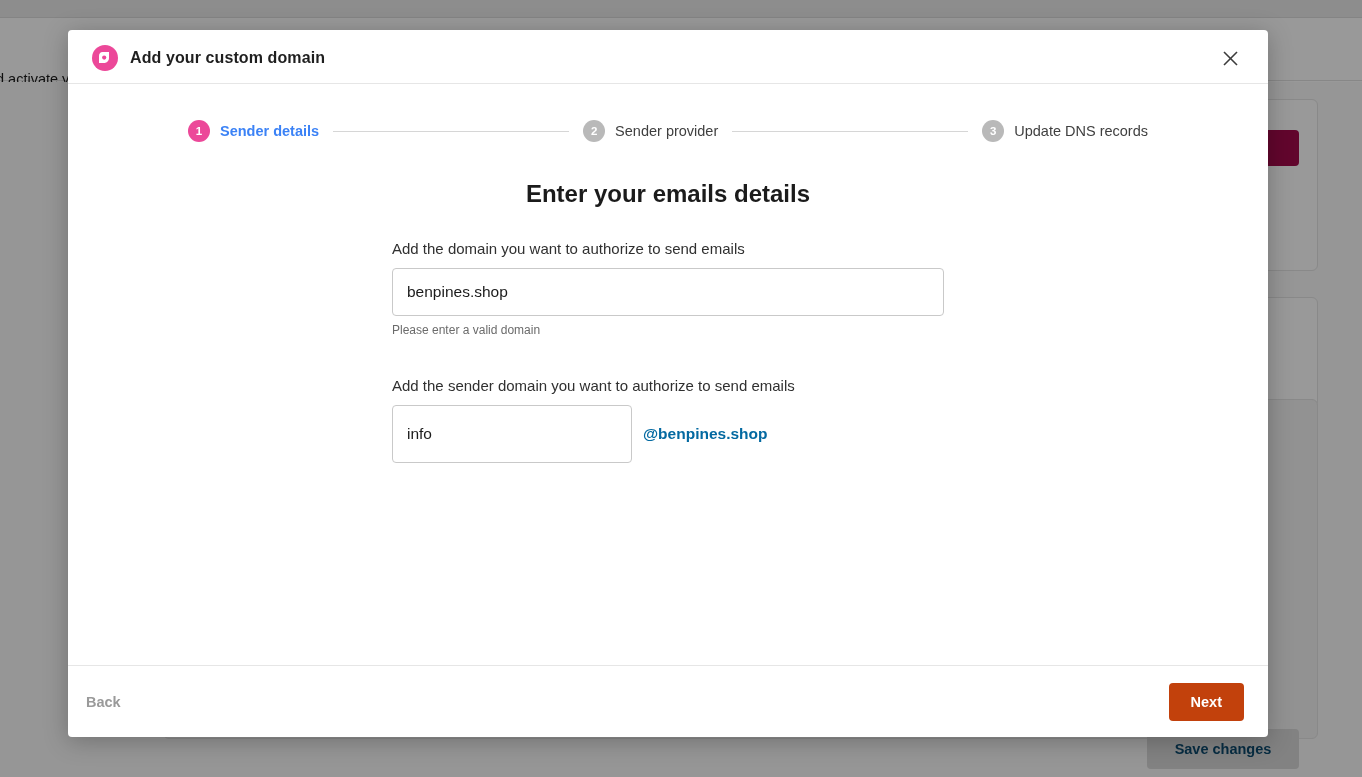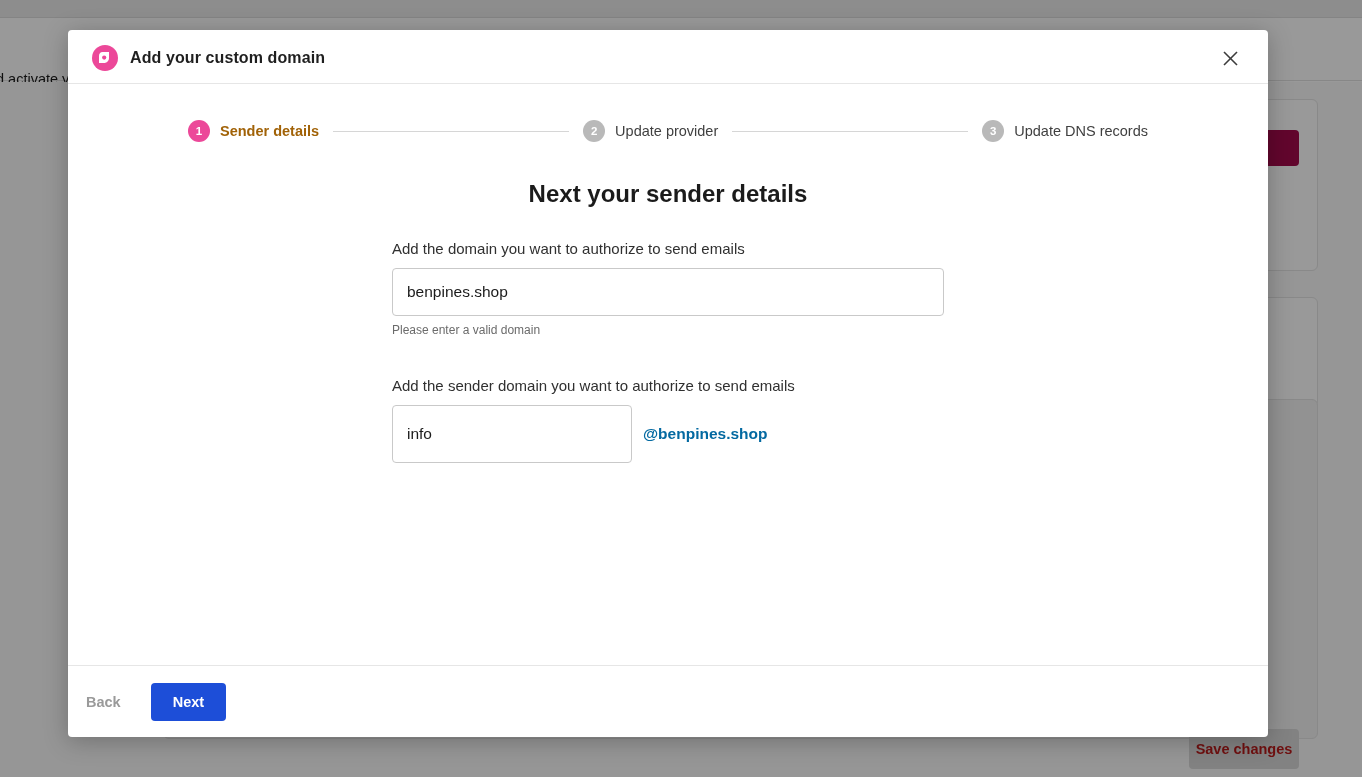--- a/index.html
+++ b/index.html
@@ -74,23 +74,23 @@
     display: flex;
     align-items: center;
     justify-content: flex-start;
     padding-left: 10px;
   }
   .bg-save-btn {
     position: absolute;
     right: 63px;
     bottom: 8px;
     height: 40px;
-    width: 110px;
+    width: 152px;
     background: #d9d9d9;
-    color: #b91c1c;
+    color: #0c4a6e;
     border: none;
     border-radius: 4px;
     font-size: 14.5px;
     font-weight: 600;
     display: flex;
     align-items: center;
     justify-content: center;
   }
 
   
@@ -181,21 +181,21 @@
     align-items: center;
     justify-content: center;
     flex: 0 0 22px;
   }
   .step.active .step-circle { background: #ec4899; }
   .step-label {
     margin-left: 10px;
     font-size: 14.5px;
     color: #3f3f3f;
   }
-  .step.active .step-label { font-weight: 700; color: #a16207; }
+  .step.active .step-label { font-weight: 700; color: #3b82f6; }
   .step-line {
     flex: 1 1 auto;
     height: 1px;
     background: #d6d6d6;
     margin: 0 14px;
     min-width: 40px;
   }
 
   
   .form-title {
@@ -256,36 +256,36 @@
     color: #0369a1;
   }
 
   
   .modal-footer {
     flex: 0 0 72px;
     height: 72px;
     border-top: 1px solid #e6e6e6;
     display: flex;
     align-items: center;
-    justify-content: flex-start;
+    justify-content: space-between;
     padding-right: 24px;
     gap: 12px;
   }
   .btn-back {
     background: none;
     border: none;
     font-size: 14.5px;
     font-weight: 600;
     color: #9a9a9a;
     padding: 10px 18px;
     cursor: pointer;
     font-family: "Liberation Sans", sans-serif;
   }
   .btn-next {
-    background: #1d4ed8;
+    background: #c2410c;
     border: none;
     border-radius: 4px;
     font-size: 14.5px;
     font-weight: 700;
     color: #ffffff;
     padding: 11px 22px;
     cursor: pointer;
     font-family: "Liberation Sans", sans-serif;
   }
 </style>
@@ -329,30 +329,30 @@
   <div class="modal-body">
 
     <div class="stepper">
       <div class="step active">
         <span class="step-circle">1</span>
         <span class="step-label">Sender details</span>
       </div>
       <div class="step-line"></div>
       <div class="step">
         <span class="step-circle">2</span>
-        <span class="step-label">Update provider</span>
+        <span class="step-label">Sender provider</span>
       </div>
       <div class="step-line"></div>
       <div class="step">
         <span class="step-circle">3</span>
         <span class="step-label">Update DNS records</span>
       </div>
     </div>
 
-    <h2 class="form-title">Next your sender details</h2>
+    <h2 class="form-title">Enter your emails details</h2>
 
     <div class="form-wrap">
 
       <div class="field-group-1">
         <div class="field-label">Add the domain you want to authorize to send emails</div>
         <input class="text-input" type="text" value="benpines.shop" placeholder="example.com" style="">
         <div class="helper-text">Please enter a valid domain</div>
       </div>
 
       <div class="field-group-2">

